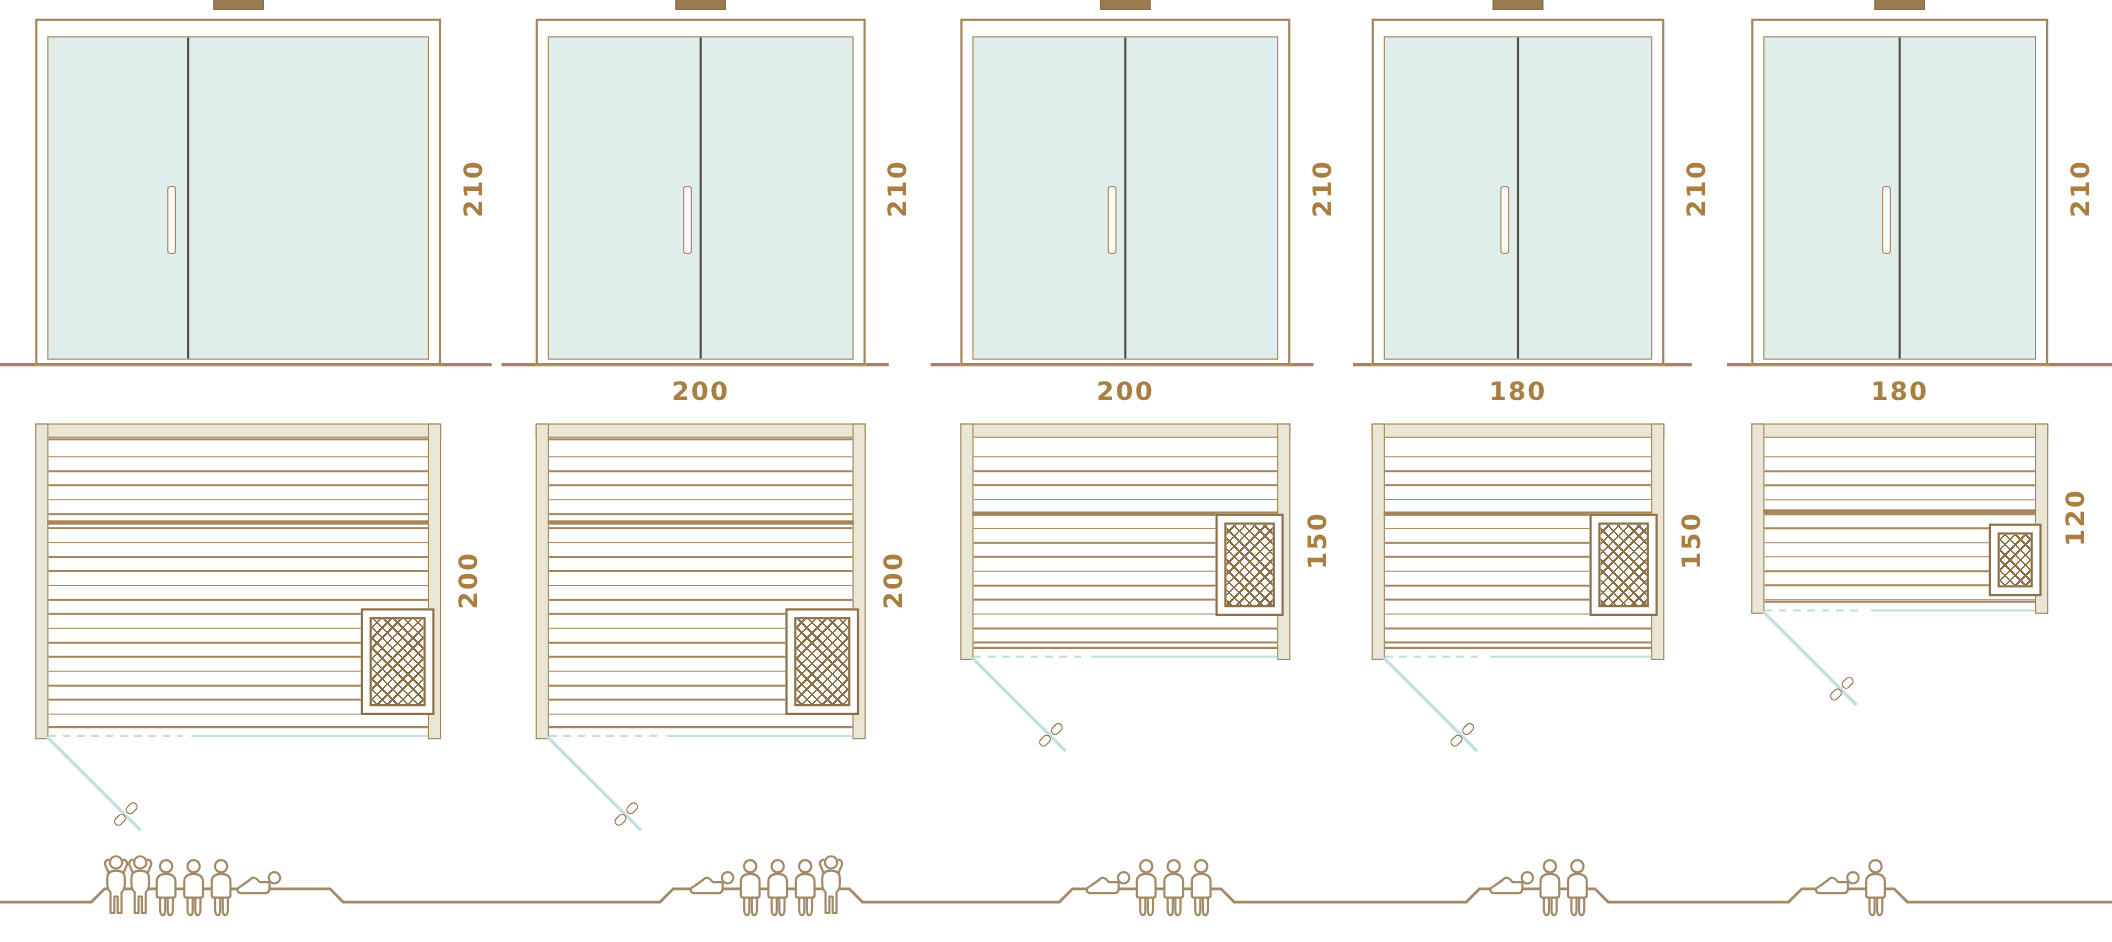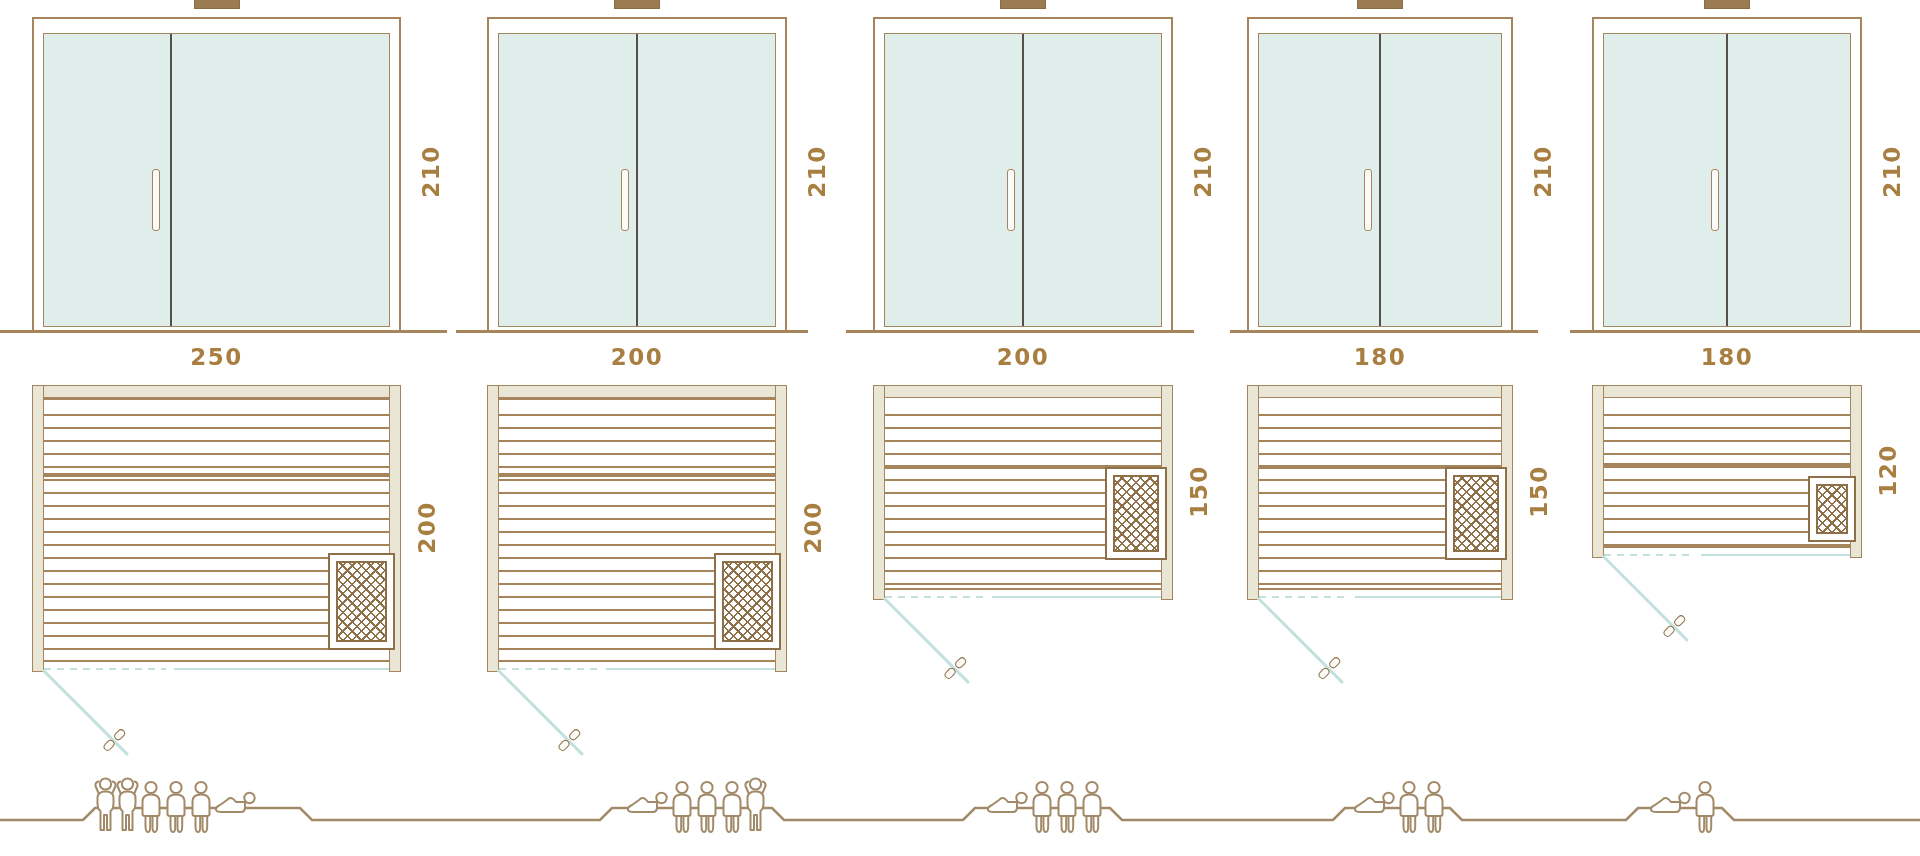--- a/index.html
+++ b/index.html
@@ -132,21 +132,20 @@
 
   <div class="col c1">
     <div class="vent"></div>
     <div class="door">
       <div class="glass">
         <div class="divider"></div>
         <div class="handle"></div>
       </div>
     </div>
     <div class="dim dim-height">210</div>
-    <div class="dim dim-width">250</div>
     <div class="plan">
       <div class="interior"></div>
       <div class="band band-top"></div>
       <div class="band band-left"></div>
       <div class="band band-right"></div>
       <div class="bench"></div>
       <div class="heater">
           <div class="heater-core"></div>
         </div>
       <div class="teal-dash"></div>

